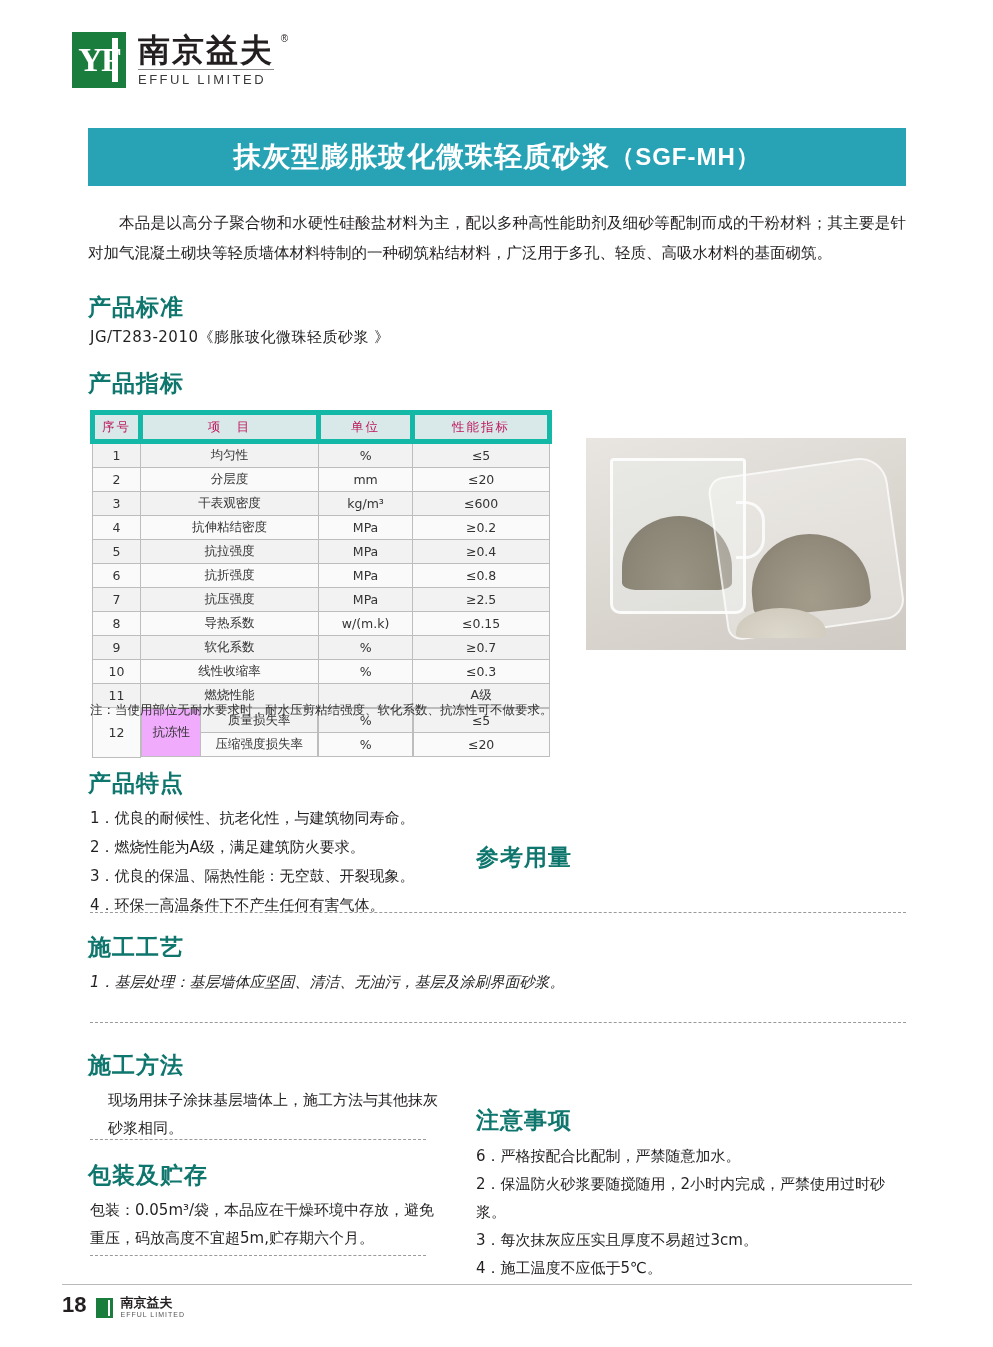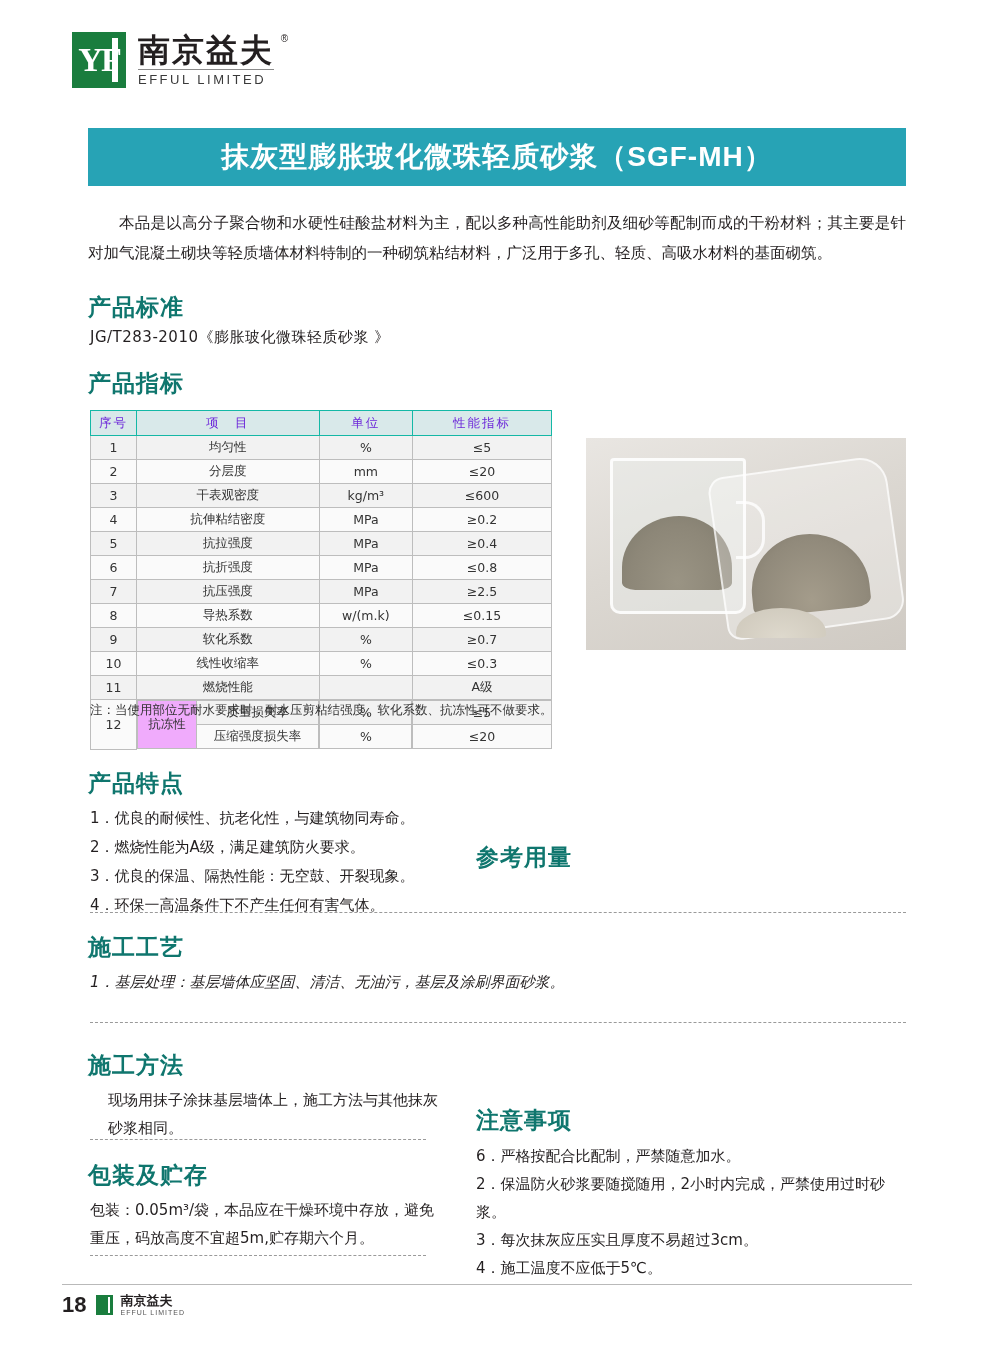--- a/index.html
+++ b/index.html
@@ -93,21 +93,21 @@
     align-items: center;
     justify-content: center;
   }
   .title-band .t-main {
     font-size: 28px;
     font-weight: bold;
     letter-spacing: 1px;
     font-family: "DejaVu Sans", sans-serif;
   }
   .title-band .t-code {
-    font-size: 28px;
+    font-size: 24px;
     font-weight: bold;
     letter-spacing: 1px;
     font-family: "Liberation Sans", sans-serif;
   }
 
   
   .intro {
     position: absolute;
     left: 88px;
     top: 208px;
@@ -146,24 +146,24 @@
     position: absolute;
     left: 90px;
     top: 410px;
     width: 462px;
     border-collapse: collapse;
     font-size: 12.5px;
     font-family: "DejaVu Sans", sans-serif;
   }
   table.spec th {
     background: #d9e9ea;
-    border: 1px solid #14b8a6;
+    border: 5px solid #14b8a6;
     height: 22px;
     font-weight: normal;
-    color: #6d28d9;
+    color: #be185d;
     letter-spacing: 2px;
   }
   table.spec td {
     border: 1px solid #bdbdbd;
     height: 21px;
     text-align: center;
     color: #333;
   }
   table.spec tr:nth-child(odd) td { background: #f2f2f2; }
   table.spec tr:nth-child(even) td { background: #fafafa; }
@@ -324,21 +324,21 @@
     left: 62px;
     top: 1284px;
     width: 850px;
     border-top: 1px solid #b9b9b9;
   }
   .footer {
     position: absolute;
     left: 62px;
     top: 1292px;
     display: flex;
-    align-items: center;
+    align-items: flex-end;
   }
   .footer .pg {
     font-size: 22px;
     font-weight: bold;
     color: #231f20;
     font-family: "Liberation Sans", sans-serif;
   }
   .footer .f-mark {
     width: 17px;
     height: 20px;

